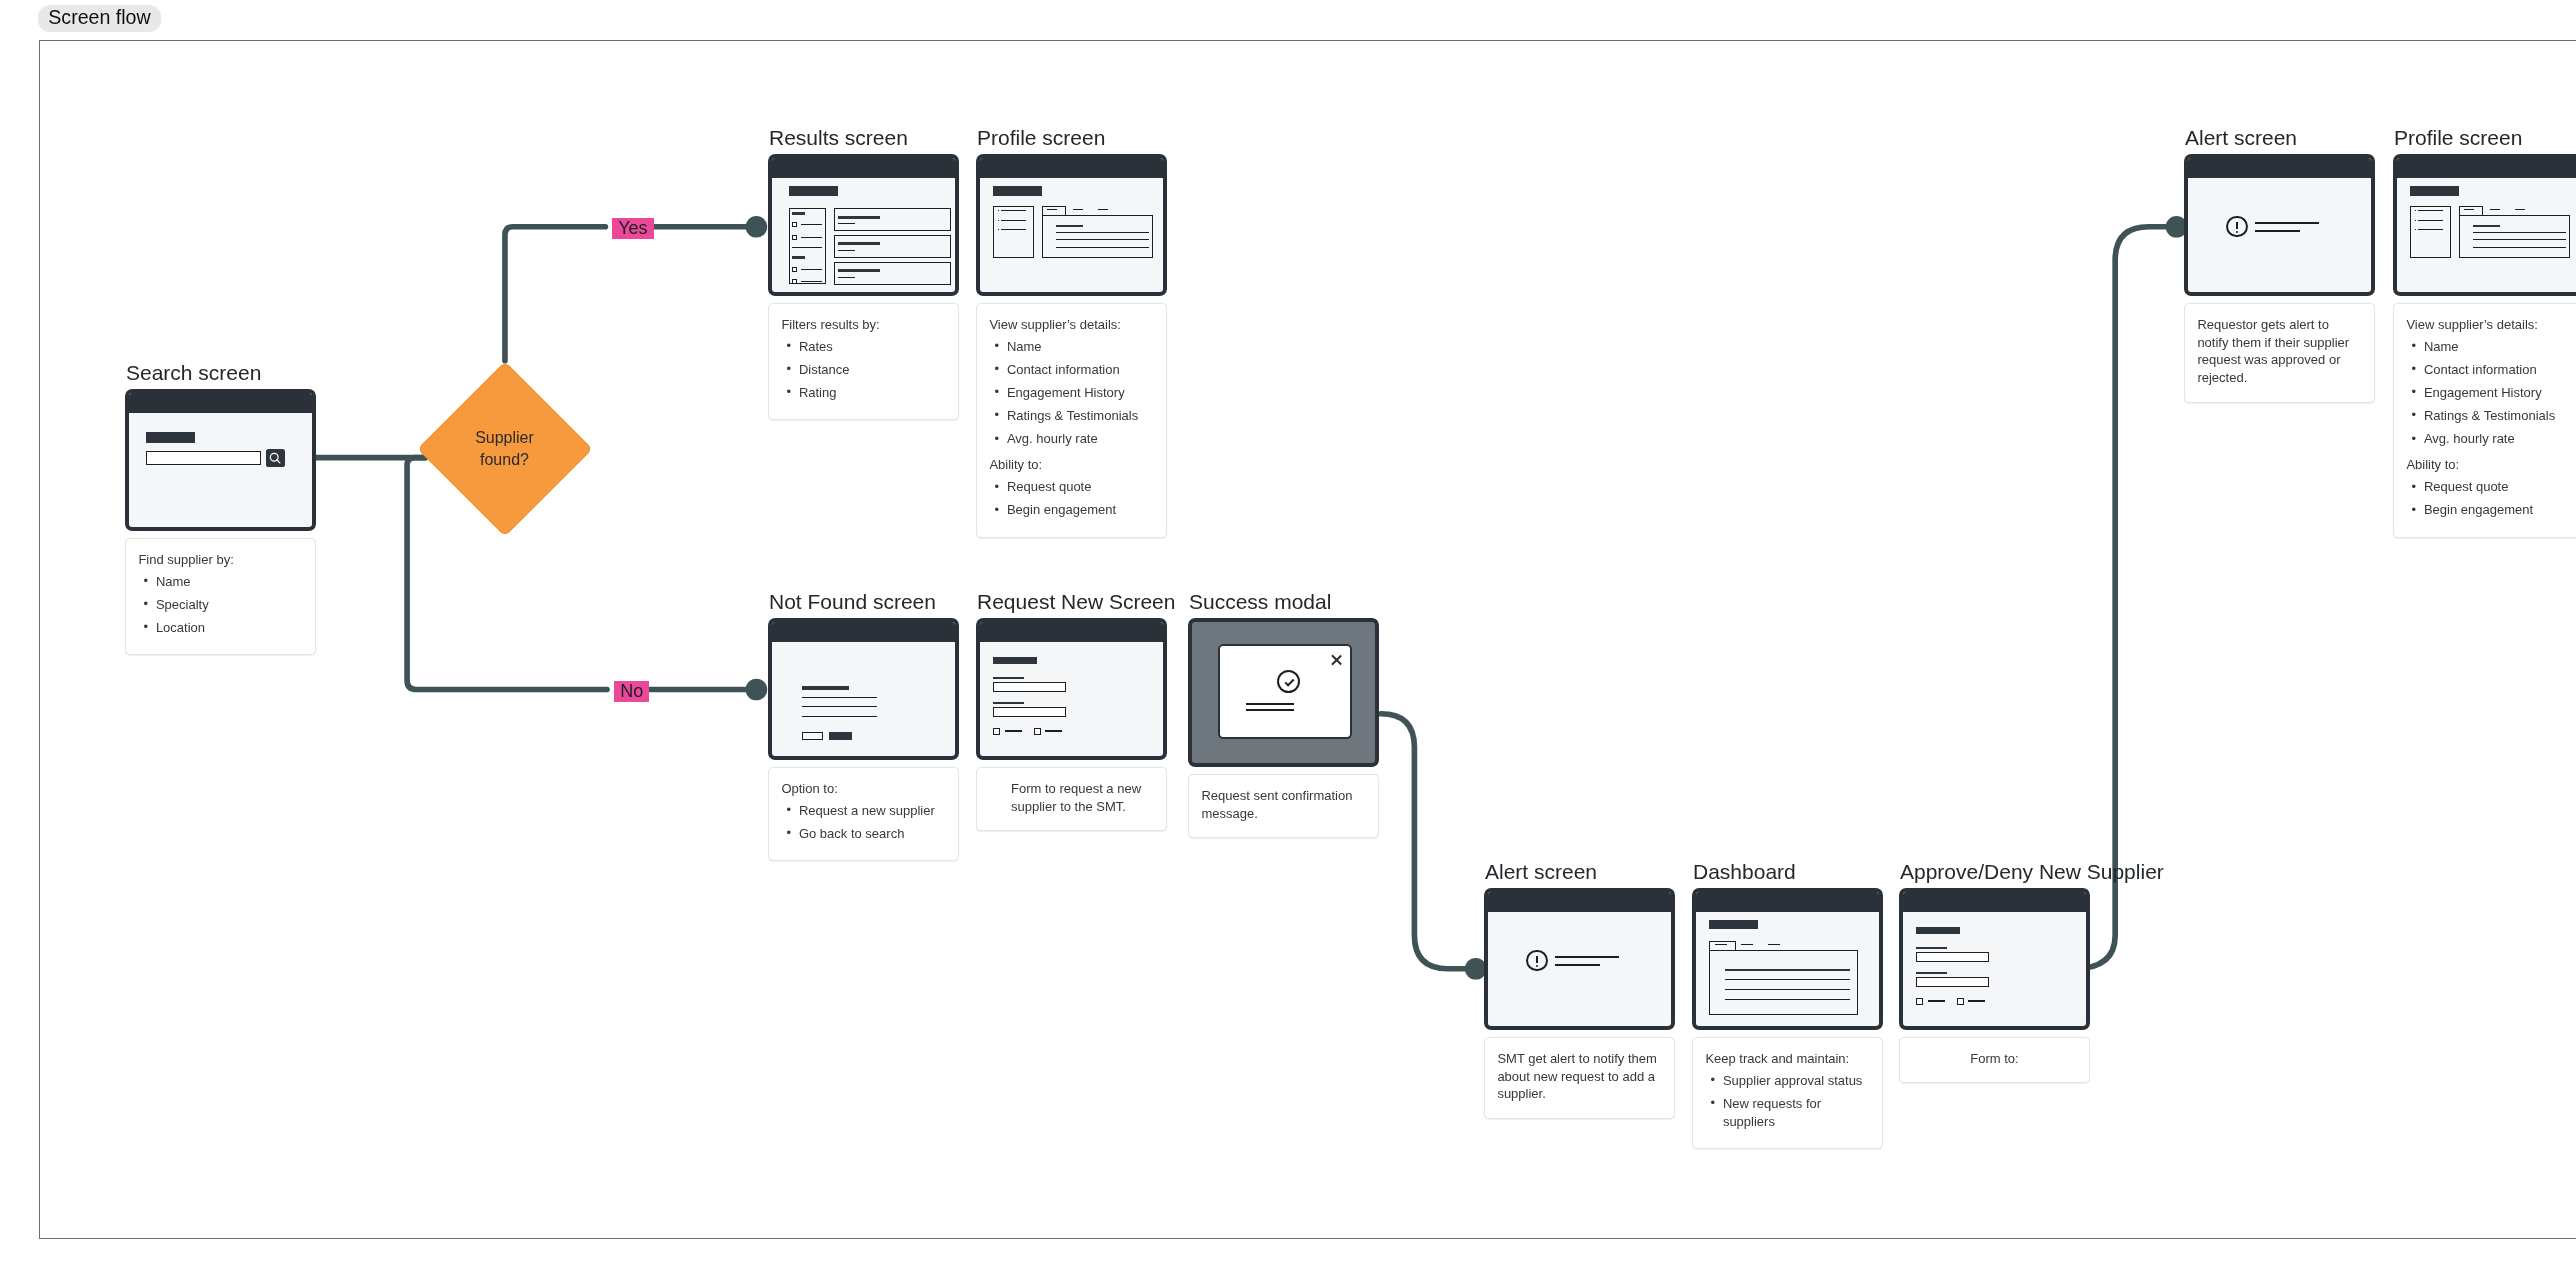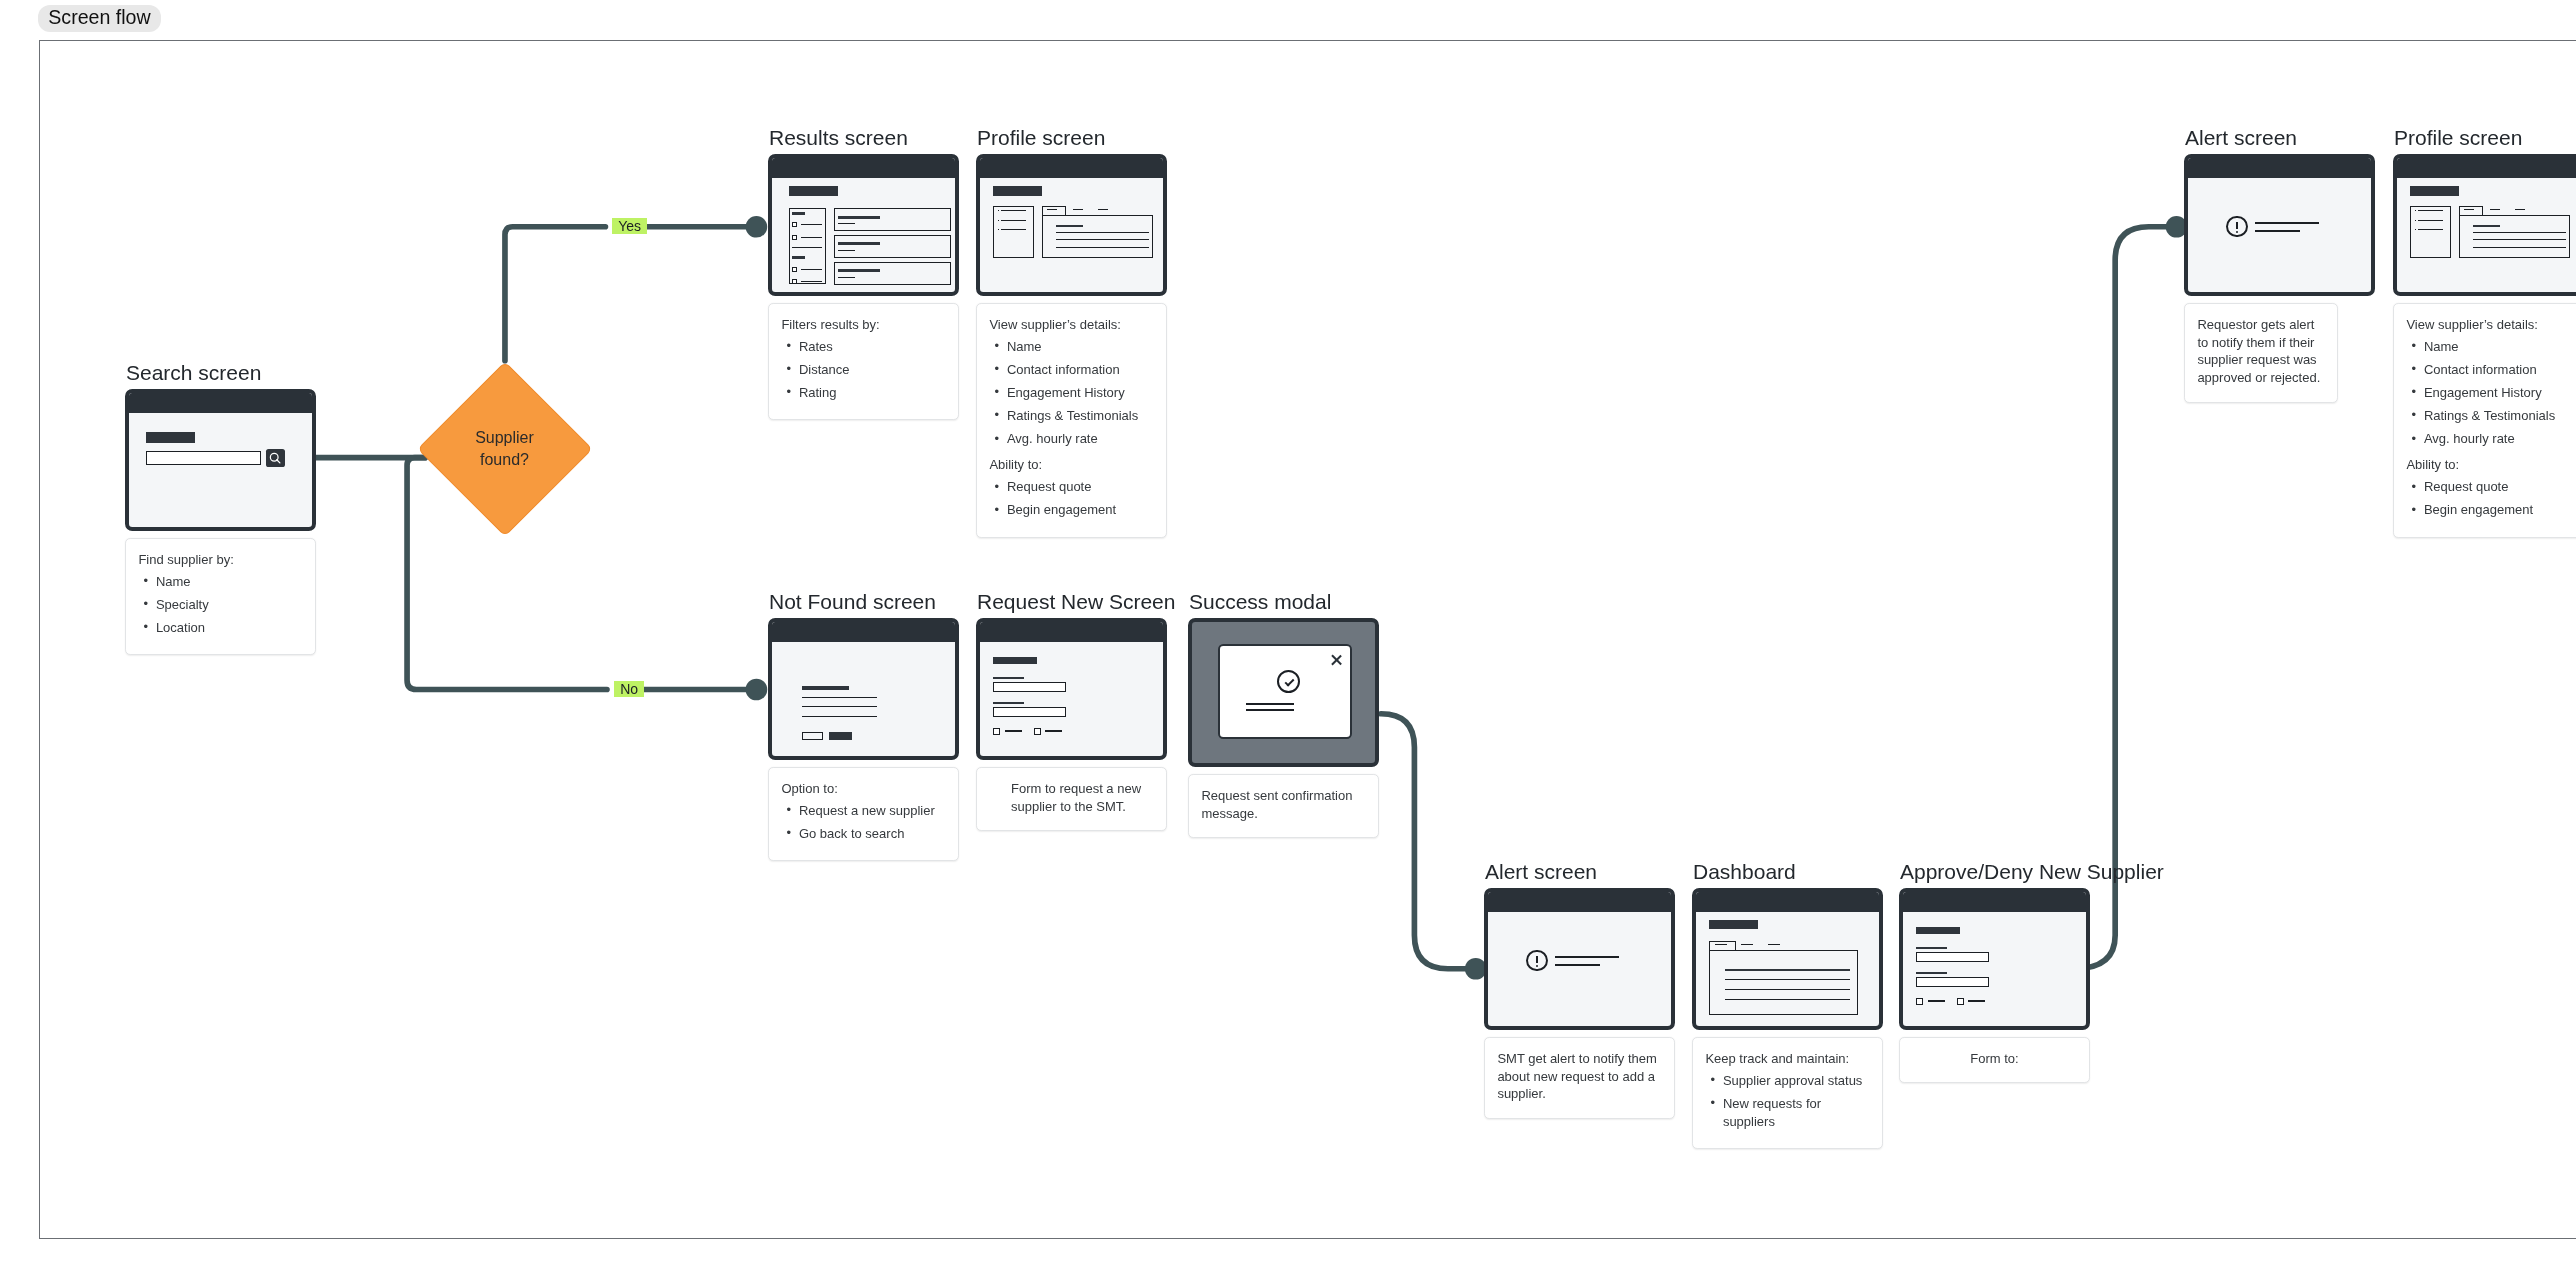--- a/index.html
+++ b/index.html
@@ -102,22 +102,22 @@
   }
   #decision .dia-label {
     position:absolute; left:0; top:0; width:100%; height:100%;
     display:flex; align-items:center; justify-content:center;
     text-align:center; font-size:16px; color:#2b2b2b; line-height:1.35;
     white-space:pre-line;
   }
 
   
   .branch-label {
-    position:absolute; font-size:14px; color:#1b1f24;
-    background:#bef264; padding:0 6.2px;
+    position:absolute; font-size:18px; color:#1b1f24;
+    background:#ec4899; padding:0 6.2px;
   }
 
   
   .modal-screen {
     background:#6e767e;
     border:4.6px solid #2a3138;
     border-radius:7.2px;
     position:relative; overflow:hidden;
   }
   .modal-inner {
@@ -427,21 +427,21 @@
     <div class="screen-bar"></div>
     <div class="screen-body">
       <div class="wf" style="left:38px; top:38px; width:21.6px; height:21.6px; border:2.1px solid #1b1f24; border-radius:50%;">
         <div class="bang-stem" style="left:8.2px; top:4.6px; width:2.1px; height:7.2px;"></div>
         <div class="bang-dot" style="left:8.2px; top:13.4px; width:2.1px; height:2.1px;"></div>
       </div>
       <div class="wf rule" style="left:67px; top:44px; width:64px; height:2.1px;"></div>
       <div class="wf rule" style="left:67px; top:52px; width:45px; height:2.1px;"></div>
     </div>
   </div>
-  <div class="note" style="margin-top:7.2px; width:154px;">
+  <div class="note" style="margin-top:7.2px; width:191px;">
     <p>Requestor gets alert to notify them if their supplier request was approved or rejected.</p>
   </div>
 </div>
 
 <div class="node" style="left:2393px; top:126px; width:191px;">
   <div class="node-title">Profile screen</div>
   <div class="screen" style="width:191px; height:142px;">
     <div class="screen-bar"></div>
     <div class="screen-body">
       <div class="wf blk" style="left:13px; top:8.8px; width:49px; height:9.8px;"></div>

